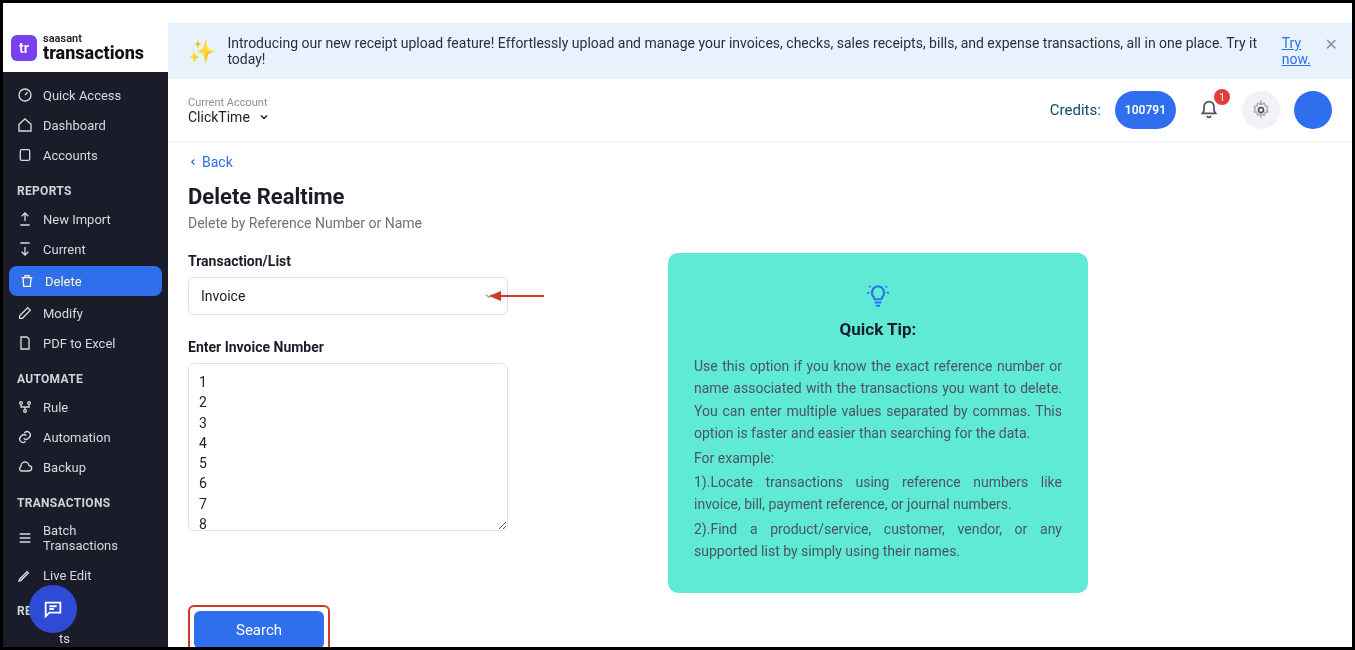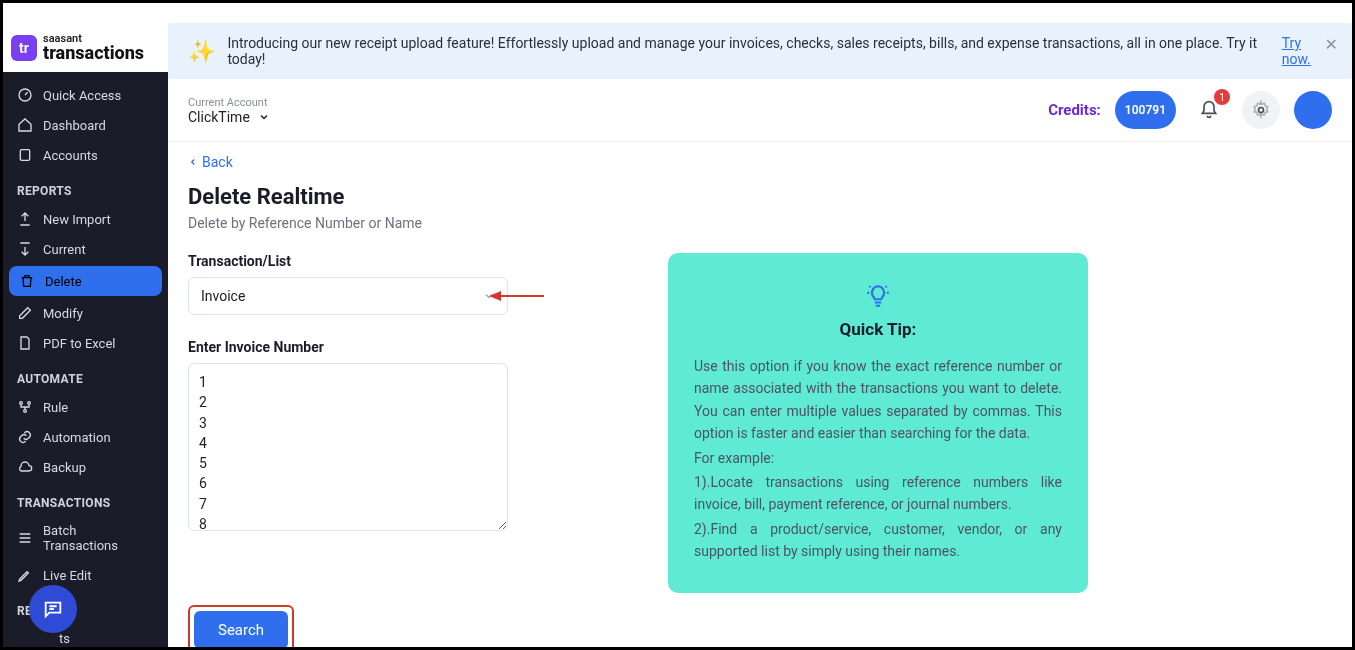--- a/index.html
+++ b/index.html
@@ -8,41 +8,41 @@
 
 
 .sidebar { width: 165px; background: #1a1d29; color: #c9cdd6; display: flex; flex-direction: column; overflow-y: auto; flex-shrink: 0; }
 .logo { background: #fff; padding: 10px 8px; display: flex; align-items: center; gap: 6px; }
 .logo-badge { width: 26px; height: 26px; background: #7b3ff2; border-radius: 6px; display: flex; align-items: center; justify-content: center; color: #fff; font-weight: bold; font-size: 14px; }
 .logo-text { line-height: 1; }
 .logo-text .top { font-size: 11px; color: #222; font-weight: 600; }
 .logo-text .bottom { font-size: 18px; color: #111; font-weight: 800; }
 .nav { padding: 8px 0 20px; }
 .nav-item { display: flex; align-items: center; gap: 10px; padding: 7px 14px; font-size: 13px; cursor: pointer; color: #d6d9e0; }
-.nav-item.active { background: #2f6fed; color: #000000; border-radius: 8px; margin: 2px 6px; padding: 7px 10px; }
+.nav-item.active { background: #2f6fed; color: #fef9c3; border-radius: 8px; margin: 2px 6px; padding: 7px 10px; }
 .nav-item .icon { width: 16px; height: 16px; display: inline-flex; align-items: center; justify-content: center; flex-shrink: 0; }
 .nav-section { font-size: 12px; font-weight: 700; color: #d0d3da; padding: 14px 14px 6px; letter-spacing: 0.3px; }
 
 
 .main { flex: 1; display: flex; flex-direction: column; overflow: hidden; }
 
 
 .banner { background: #e8f2fd; display: flex; align-items: center; padding: 12px 20px; gap: 12px; position: relative; }
 .banner .spark { font-size: 22px; }
 .banner .msg { color: #2a2f3a; font-size: 14px; }
 .banner .trylink { color: #2f6fed; text-decoration: underline; cursor: pointer; margin-left: 4px; font-size: 14px; }
 .banner .close { position: absolute; right: 14px; top: 12px; color: #8a8f99; cursor: pointer; font-size: 16px; }
 
 
 .headerbar { display: flex; align-items: center; padding: 12px 20px; border-bottom: 1px solid #eceef2; gap: 20px; }
 .hb-left { display: flex; flex-direction: column; }
 .hb-left .label { font-size: 11px; color: #8a8f99; }
 .hb-left .acct { font-size: 14px; color: #222; display: flex; align-items: center; gap: 8px; cursor: pointer; }
 .hb-right { margin-left: auto; display: flex; align-items: center; gap: 14px; }
-.credits-label { font-size: 15px; font-weight: 700; color: #6d28d9; }
+.credits-label { font-size: 15px; font-weight: 400; color: #0c4a6e; }
 .credits-pill { background: #2f6fed; color: #fff; border-radius: 999px; padding: 12px 10px; font-size: 12px; font-weight: 600; }
 .iconbtn { width: 38px; height: 38px; border-radius: 50%; background: #f1f2f5; display: flex; align-items: center; justify-content: center; cursor: pointer; position: relative; }
 .iconbtn.plain { background: transparent; }
 .badge { position: absolute; top: -2px; right: -2px; background: #e43b3b; color: #fff; border-radius: 50%; width: 16px; height: 16px; font-size: 10px; display: flex; align-items: center; justify-content: center; }
 .avatar { width: 38px; height: 38px; border-radius: 50%; background: #2f6fed; }
 
 
 .content { flex: 1; padding: 12px 20px 20px; overflow-y: auto; position: relative; }
 .back { color: #2f6fed; font-size: 14px; cursor: pointer; display: inline-flex; align-items: center; gap: 4px; margin-bottom: 14px; }
 .title { font-size: 22px; font-weight: 700; color: #1a1d29; }
@@ -59,21 +59,21 @@
 
 
 .tip-card { background: #5eead4; border-radius: 10px; padding: 30px 26px 28px; width: 420px; }
 .tip-icon { display: flex; justify-content: center; margin-bottom: 10px; color: #2f6fed; }
 .tip-title { text-align: center; font-size: 17px; font-weight: 700; color: #1a1d29; margin-bottom: 16px; }
 .tip-body { font-size: 14px; color: #4d5560; line-height: 1.6; text-align: justify; }
 .tip-body p { margin-bottom: 2px; }
 
 
 .search-wrap { position: absolute; left: 20px; bottom: 12px; border: 2px solid #d03a2a; border-radius: 6px; padding: 4px; }
-.search-btn { background: #2f6fed; color: #fff; border: none; border-radius: 6px; padding: 10px 24px; font-size: 15px; cursor: pointer; }
+.search-btn { background: #2f6fed; color: #fff; border: none; border-radius: 6px; padding: 10px 42px; font-size: 15px; cursor: pointer; }
 
 
 .chat-fab { position: absolute; left: 26px; bottom: 14px; width: 48px; height: 48px; border-radius: 50%; background: #2f4bd6; display: flex; align-items: center; justify-content: center; color: #fff; cursor: pointer; z-index: 10; }
 
 svg { display: block; }
 </style>
 </head>
 <body>
 
 <div class="app">

